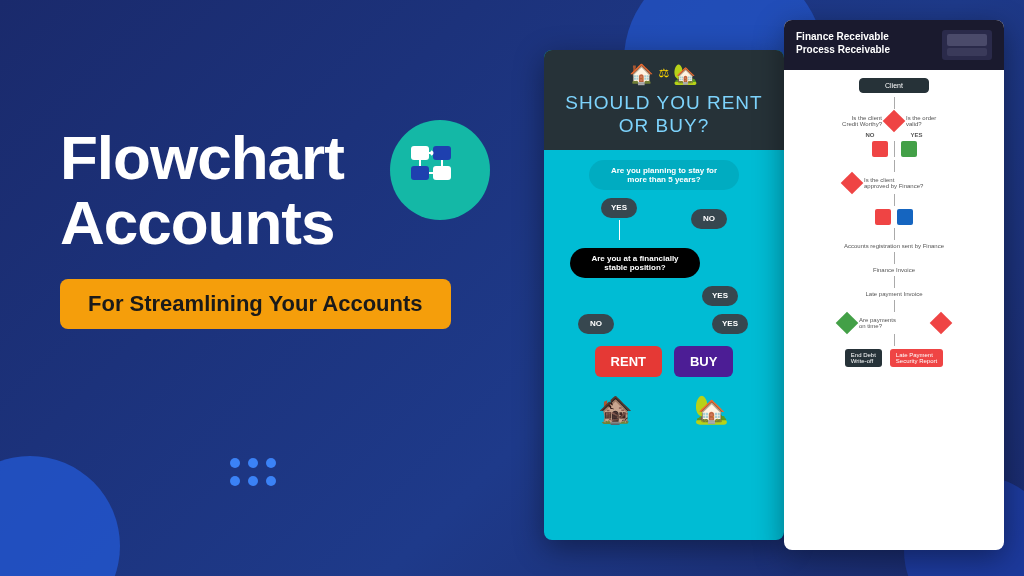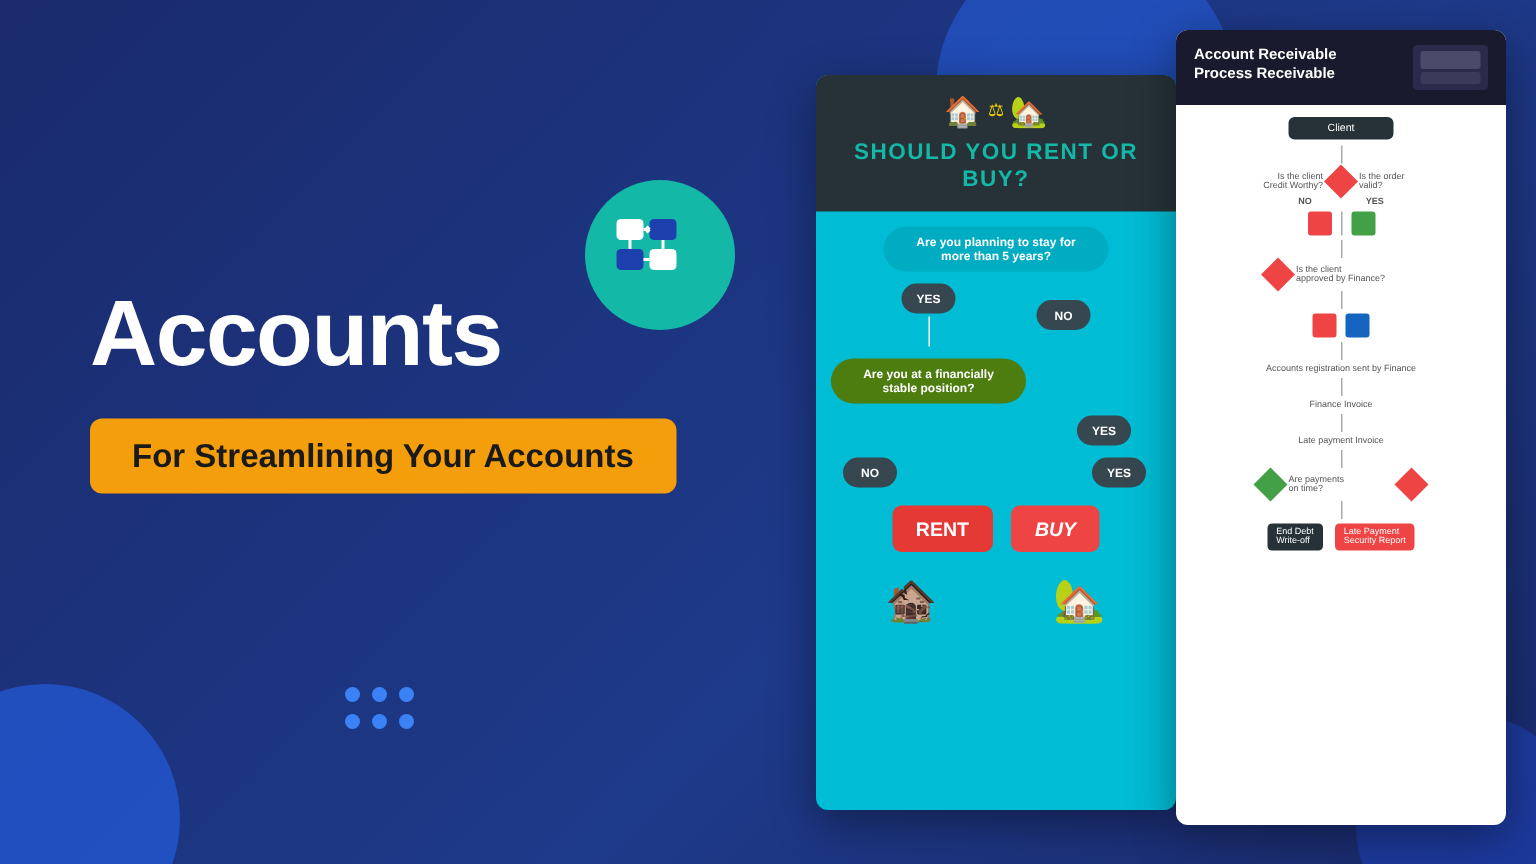--- a/index.html
+++ b/index.html
@@ -187,29 +187,29 @@
     }
 
     .rent-buy-header .house-icons {
       display: flex;
       justify-content: center;
       gap: 4px;
       margin-bottom: 6px;
     }
 
     .rent-buy-title {
-      color: #14b8a6;
-      font-size: 15px;
-      font-weight: 700;
+      color: #7dd3fc;
+      font-size: 19px;
+      font-weight: 400;
       letter-spacing: 1px;
       line-height: 1.2;
     }
 
     .rent-buy-body {
-      padding: 10px 0;
+      padding: 10px 16px;
       display: flex;
       flex-direction: column;
       gap: 8px;
       align-items: center;
     }
 
     .yes-no-row {
       display: flex;
       justify-content: space-around;
       width: 100%;
@@ -238,27 +238,26 @@
     .result-rent {
       background: #e53935;
       color: white;
       padding: 8px 16px;
       border-radius: 6px;
       font-weight: 900;
       font-size: 13px;
     }
 
     .result-buy {
-      background: #ef4444;
+      background: #4c1d95;
       color: white;
       padding: 8px 16px;
       border-radius: 6px;
       font-weight: 900;
       font-size: 13px;
-      font-style: italic;
     }
 
     .house-bottom {
       display: flex;
       justify-content: space-around;
       padding: 8px;
     }
 
     .house-icon-rent {
       font-size: 28px;
@@ -377,21 +376,21 @@
   <div class="circle-bottom-left"></div>
   <div class="circle-top-right"></div>
   <div class="circle-right-mid"></div>
 
   <div class="sparkle-top">✦</div>
   <div class="sparkle-bottom-right">✦</div>
 
   <div class="left-content">
     <h1 class="main-title">
       <br>
-      <br>
+      <span>Flowchart</span><br>
       <span>Accounts</span>
     </h1>
     <div class="subtitle-badge">For Streamlining Your Accounts</div>
 
   </div>
 
   <div class="flowchart-icon-container">
     <svg width="62" height="52" viewBox="0 0 62 52" fill="none" xmlns="http://www.w3.org/2000/svg">
 
       <rect x="2" y="2" width="18" height="14" rx="3" fill="white"></rect>
@@ -435,21 +434,21 @@
         <div class="yes-no-row" style="width:180px;">
           <div style="display:flex;flex-direction:column;align-items:center;gap:2px;">
             <div class="yes-no-btn" style="width:36px;height:20px;border-radius:10px;font-size:8px;">YES</div>
             <div style="width:1px;height:20px;background:white;"></div>
           </div>
           <div style="display:flex;flex-direction:column;align-items:center;gap:2px;">
             <div class="yes-no-btn" style="width:36px;height:20px;border-radius:10px;font-size:8px;">NO</div>
           </div>
         </div>
 
-        <div style="background:#4d7c0f;border-radius:16px;padding:6px 10px;text-align:center;font-size:8px;color:white;font-weight:600;width:130px;align-self:flex-start;margin-left:10px;">Are you at a financially stable position?</div>
+        <div style="background:#000000;border-radius:16px;padding:6px 10px;text-align:center;font-size:8px;color:white;font-weight:600;width:130px;align-self:flex-start;margin-left:10px;">Are you at a financially stable position?</div>
 
         <div style="display:flex;justify-content:flex-end;width:100%;padding-right:20px;">
           <div class="yes-no-btn" style="width:36px;height:20px;border-radius:10px;font-size:8px;margin-right:10px;">YES</div>
         </div>
 
 
         <div style="display:flex;justify-content:flex-start;width:100%;padding-left:10px;">
           <div class="yes-no-btn" style="width:36px;height:20px;border-radius:10px;font-size:8px;margin-left:8px;">NO</div>
           <div style="flex:1;display:flex;justify-content:flex-end;padding-right:20px;">
             <div class="yes-no-btn" style="width:36px;height:20px;border-radius:10px;font-size:8px;">YES</div>
@@ -464,21 +463,21 @@
         <div class="house-bottom" style="width:100%;">
           <span class="house-icon-rent">🏚️</span>
           <span class="house-icon-buy">🏡</span>
         </div>
       </div>
     </div>
 
     <div class="ar-card">
       <div class="ar-header">
         <div>
-          <div class="ar-title">Account Receivable</div>
+          <div class="ar-title">Finance Receivable</div>
           <div class="ar-title highlight">Process Receivable</div>
         </div>
         <div class="ar-logo-small">
           <div style="width:40px;height:12px;background:#4a4a6a;border-radius:2px;"></div>
           <div style="width:40px;height:8px;background:#3a3a5a;border-radius:2px;margin-top:2px;"></div>
         </div>
       </div>
       <div class="ar-body">
 
         <div class="ar-node dark">Client</div>

